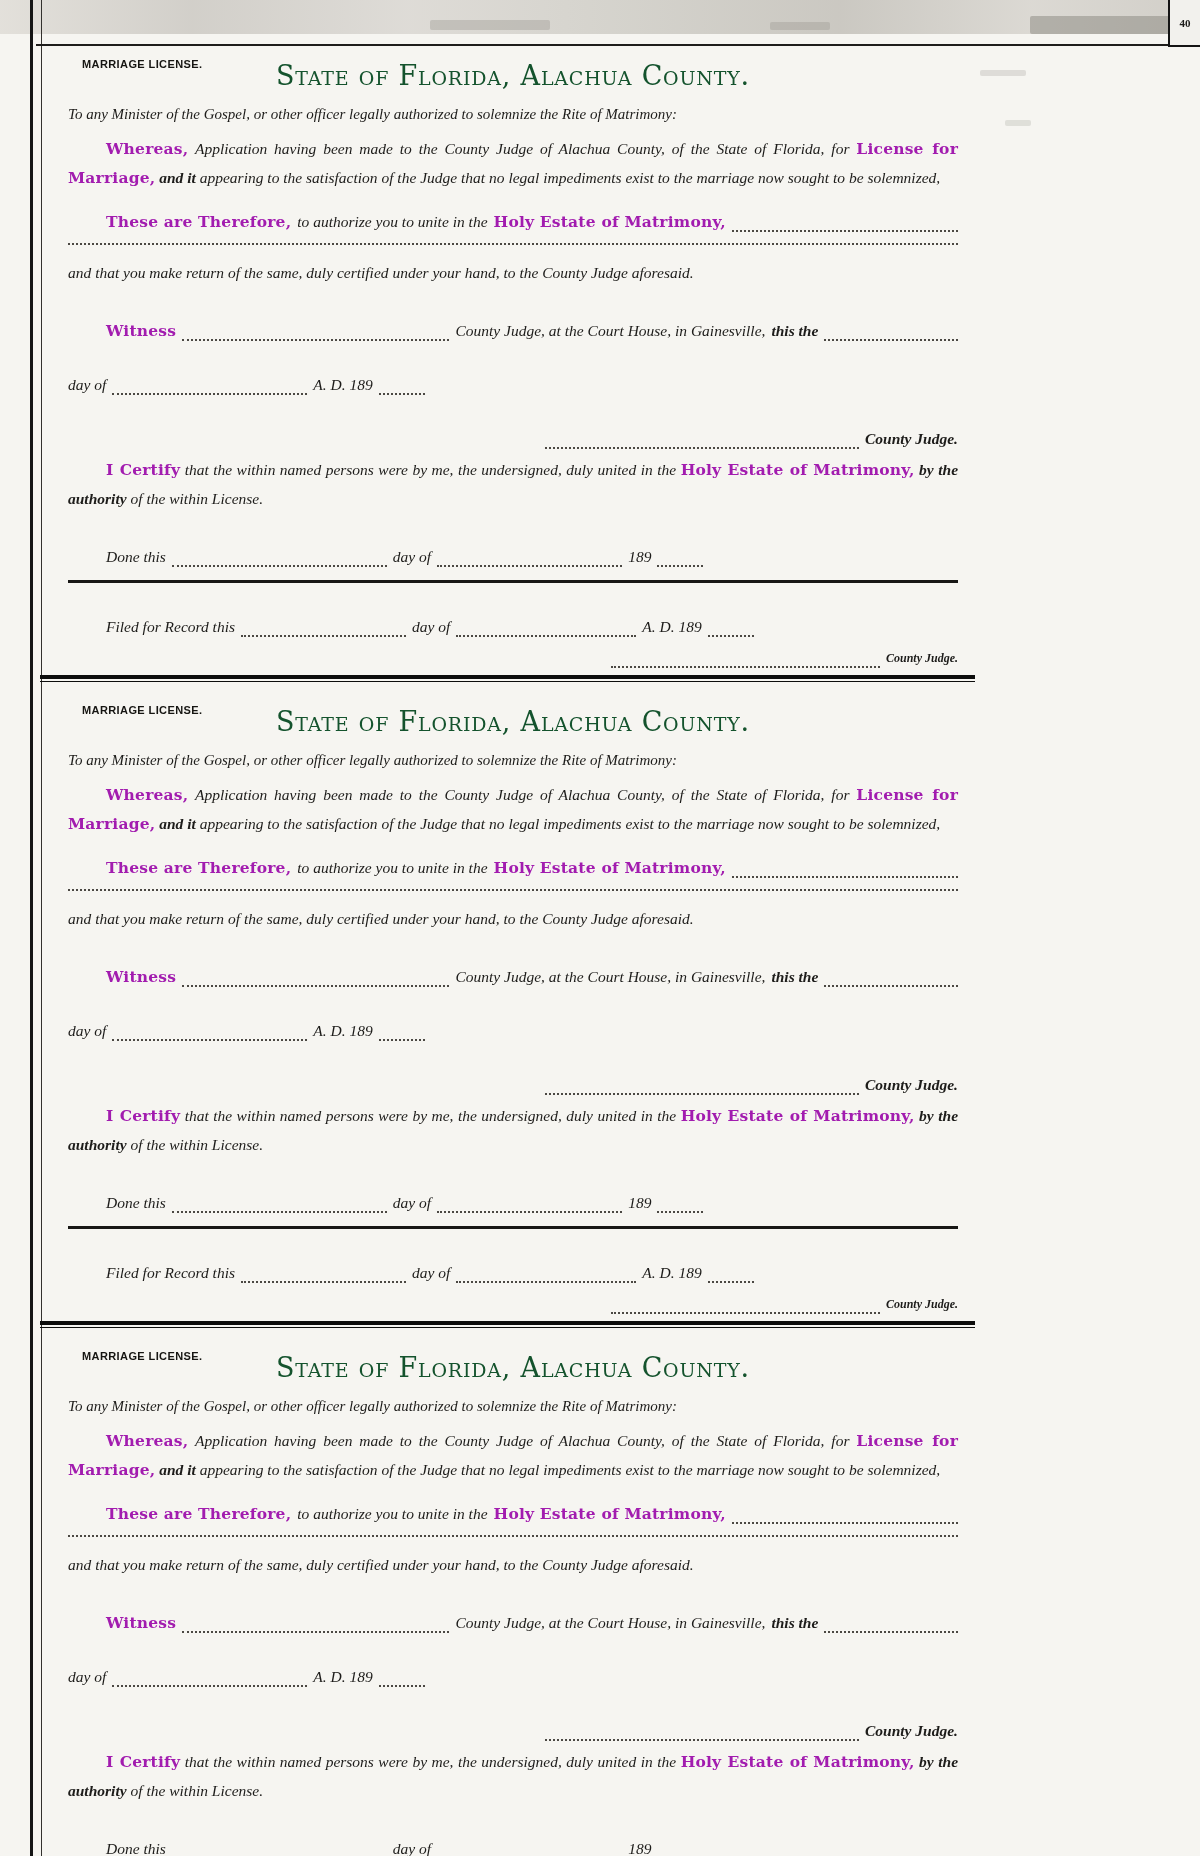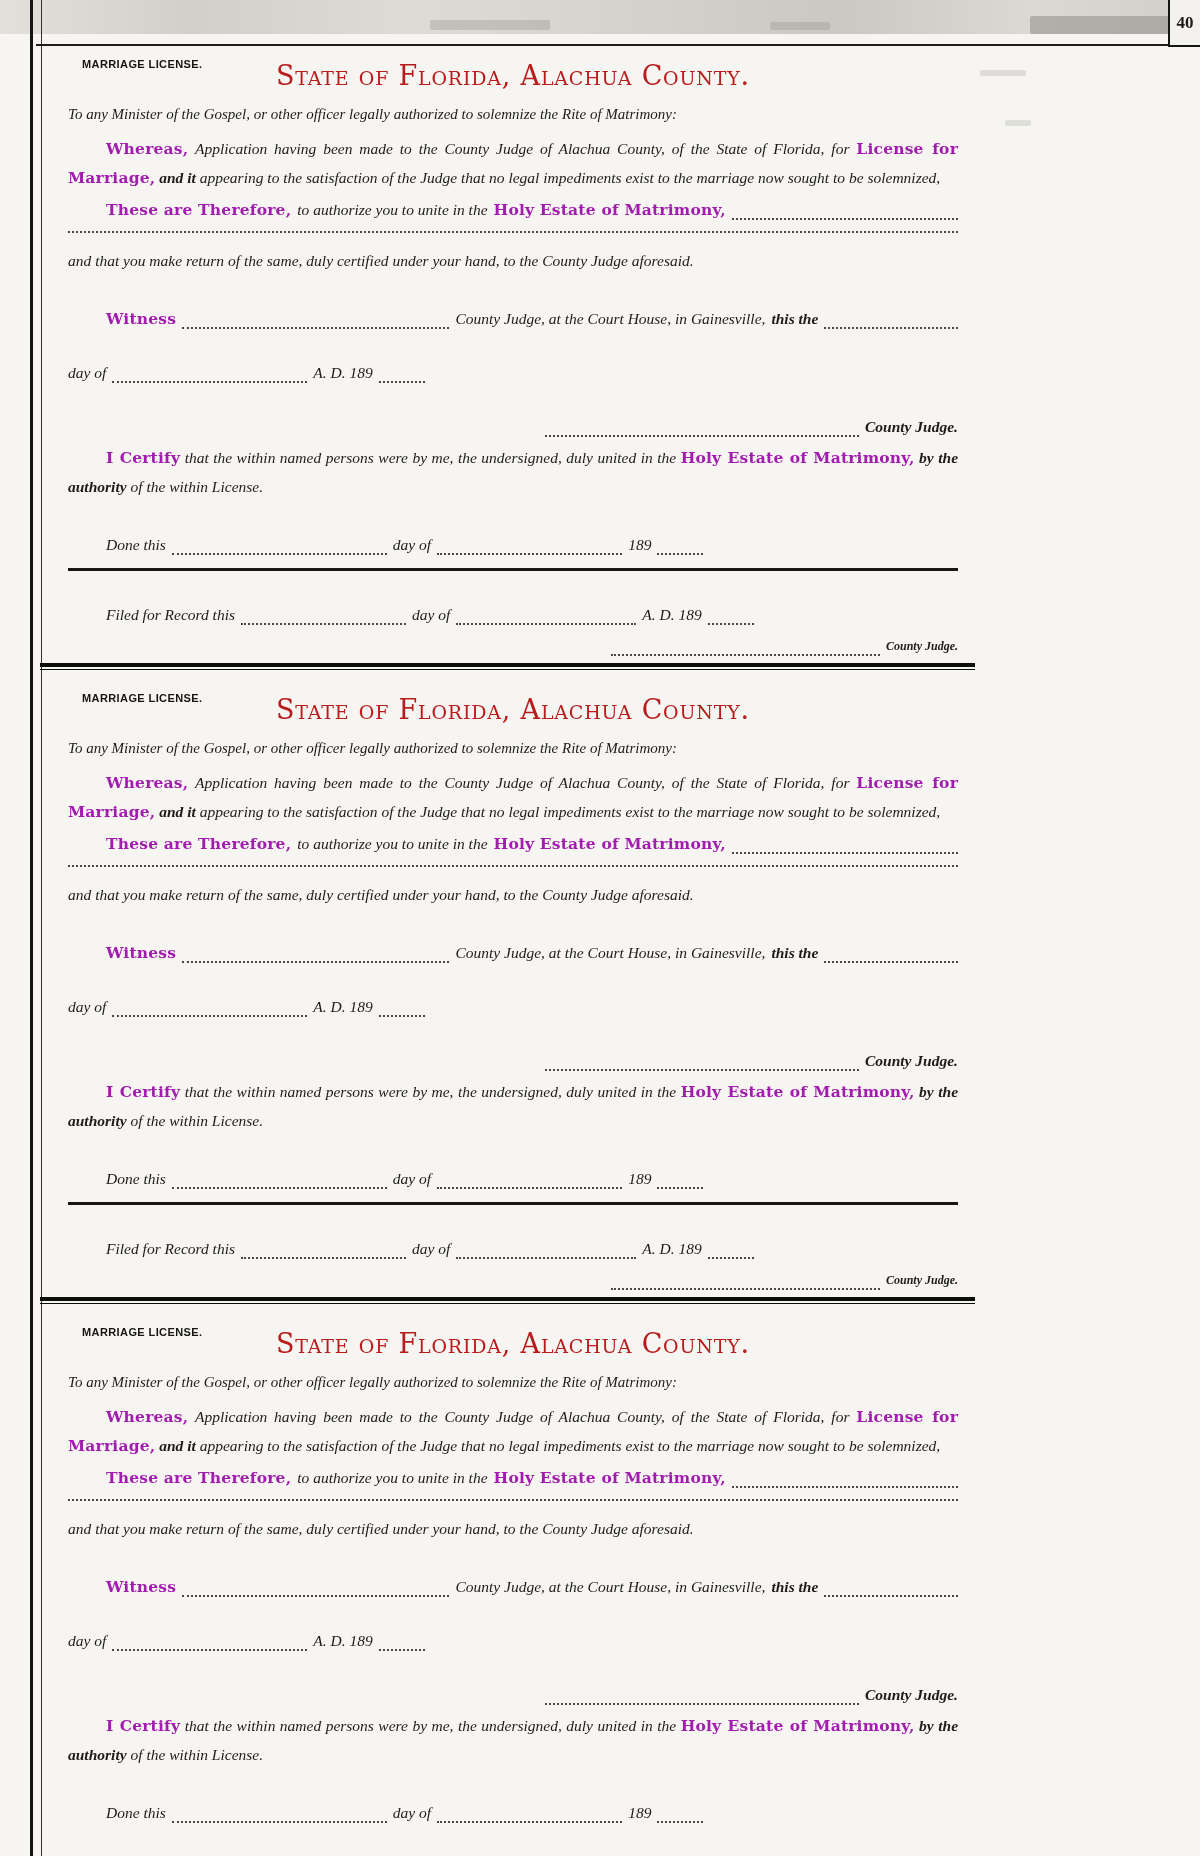--- a/index.html
+++ b/index.html
@@ -16,32 +16,32 @@
   .scan-band { position:absolute; top:0; left:0; width:100%; height:34px;
     background:linear-gradient(90deg,#dedbd5 0%,#c9c6c0 16%,#d8d5d0 34%,#cccac3 52%,#c0bdb6 70%,#d5d2cc 86%,#c8c5be 100%);
     opacity:.8; }
   .smudge { position:absolute; background:#88857e; border-radius:2px; }
   .vline-a { position:absolute; top:0; bottom:0; left:30px; width:3px; background:#151515; }
   .vline-b { position:absolute; top:0; bottom:0; left:41px; width:1px; background:#33312e; }
   .topline { position:absolute; top:44px; left:36px; width:1132px; border-top:2px solid #1e1d1b; }
   .pagenum-box { position:absolute; top:0; right:0; width:32px; height:47px;
     border-left:2px solid #141414; border-bottom:2px solid #141414;
     display:flex; align-items:center; justify-content:center;
-    font-size:17px; font-weight:bold; background:#f2f1ed; }
+    font-size:11px; font-weight:bold; background:#f2f1ed; }
 
   .content { position:absolute; top:48px; left:68px; width:890px; }
 
   .sec { position:relative; }
   .head { position:relative; height:52px; padding-top:4px; }
   .form-label { position:absolute; left:14px; top:10px;
     font-family:"Liberation Sans", sans-serif; font-size:11px; font-weight:bold;
     letter-spacing:.4px; color:#161512; }
   .form-title { text-align:center; font-family:"DejaVu Serif", serif;
     font-variant:small-caps; font-weight:normal; font-size:27px;
-    letter-spacing:.8px; line-height:48px; color:#b91c1c; }
+    letter-spacing:.8px; line-height:48px; color:#14532d; }
 
   p.addr { font-style:italic; font-size:15px; line-height:24px; margin:2px 0 8px; }
   p.body { font-style:italic; font-size:15.5px; line-height:29px;
     text-align:justify; margin-bottom:3px; }
   p.ind1 { text-indent:38px; }
 
   .bl { font-style:normal; font-weight:bold; font-family:"DejaVu Serif", serif;
     letter-spacing:.2px; color:#a21caf; }
   .bi { font-style:italic; font-weight:bold; }
 
@@ -56,21 +56,21 @@
   .f2  { flex:2 1 0; }
   .f15 { flex:1.5 1 0; }
   .f12 { flex:1.2 1 0; }
   .w165 { flex:0 0 165px; }
   .w180 { flex:0 0 180px; }
   .w185 { flex:0 0 185px; }
   .w195 { flex:0 0 195px; }
   .w215 { flex:0 0 215px; }
 
   .dotrule { border-bottom:2px dotted #4b4843; height:2px; margin:8px 0 13px; }
-  .therefore { margin-top:8px; }
+  .therefore { margin-top:20px; }
   .cjrow { margin-bottom:6px; }
   .cjsmall { margin-top:1px; margin-bottom:0; }
   .cjsmall .small { font-size:12px; }
 
   .rule { border-top:3px solid #181715; margin:13px 0 15px; }
   .divider { height:7px; border-top:4px solid #0d0d0c; border-bottom:1px solid #0d0d0c;
     margin:7px 0 12px -28px; width:935px; }
   .gap3 { height:250px; }
 </style>
 </head>

